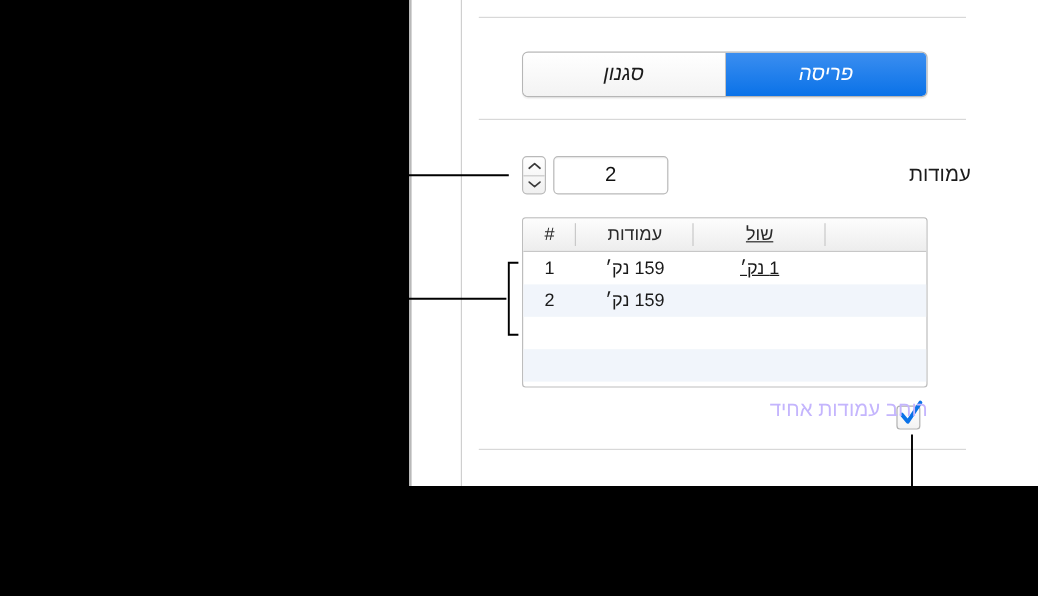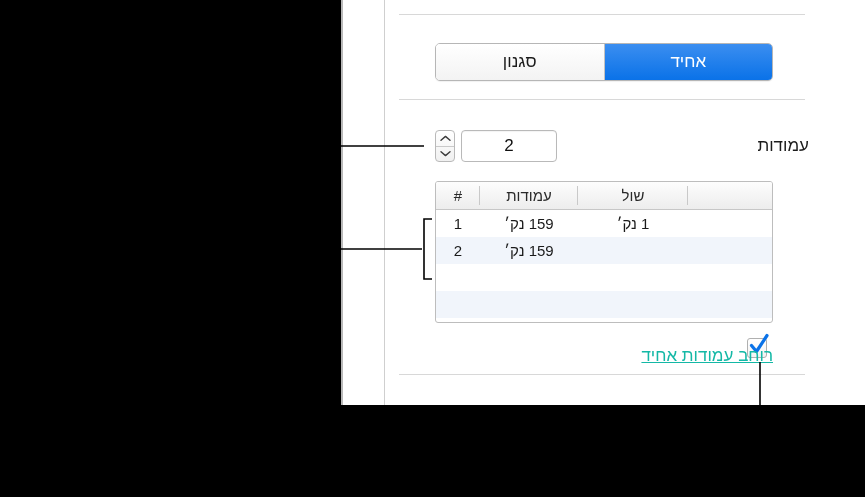--- a/index.html
+++ b/index.html
@@ -92,20 +92,21 @@
   }
   .seg-btn {
     flex: 1 1 50%;
     display: flex;
     align-items: center;
     justify-content: center;
     font-size: 17px;
     color: #1b1b1b;
     background: linear-gradient(#ffffff, #f3f3f3);
     cursor: default;
+    font-style: italic;
   }
   .seg-btn.active {
     background: linear-gradient(#3b8ef0, #0a72e8);
     color: #ffffff;
   }
   .seg-divider {
     width: 1px;
     background: #c2c2c2;
   }
 
@@ -191,21 +192,21 @@
     content: "";
     position: absolute;
     right: 0;
     top: 4px;
     bottom: 4px;
     width: 1px;
     background: #c9c9c9;
   }
   .col-num   { width: 44px; }
   .col-cols  { width: 98px; }
-  .col-sol   { width: 110px; }
+  .col-sol   { width: 110px; text-decoration: underline; }
   .col-blank { flex: 1 1 auto; }
 
   .trow {
     display: flex;
     flex-direction: row;
     height: 27px;
     align-items: center;
   }
   .trow.alt { background: #f1f5fb; }
   .td {
@@ -230,25 +231,24 @@
   .checkmark {
     position: absolute;
     left: 349px;
     top: 333px;
     width: 22px;
     height: 24px;
   }
   .checkbox-label {
     position: absolute;
     right: 36px;
-    top: 346px;
+    top: 332px;
     font-size: 17px;
-    color: #14b8a6;
+    color: #c4b5fd;
     white-space: nowrap;
-    text-decoration: underline;
   }
 
   
   svg.callouts {
     position: absolute;
     left: 0;
     top: 0;
     width: 865px;
     height: 497px;
     pointer-events: none;
@@ -261,21 +261,21 @@
 <div class="window-pane"></div>
 <div class="pane-edge"></div>
 <div class="pane-inner-edge"></div>
 <div class="pane-inner"></div>
 
 <div class="inspector">
 
   <div class="hrule top"></div>
 
   <div class="segmented">
-    <div class="seg-btn active">אחיד</div>
+    <div class="seg-btn active">פריסה</div>
     <div class="seg-divider"></div>
     <div class="seg-btn">סגנון</div>
   </div>
 
   <div class="hrule below-seg"></div>
 
   <div class="columns-label">עמודות</div>
 
   <div class="columns-field">2</div>
 

